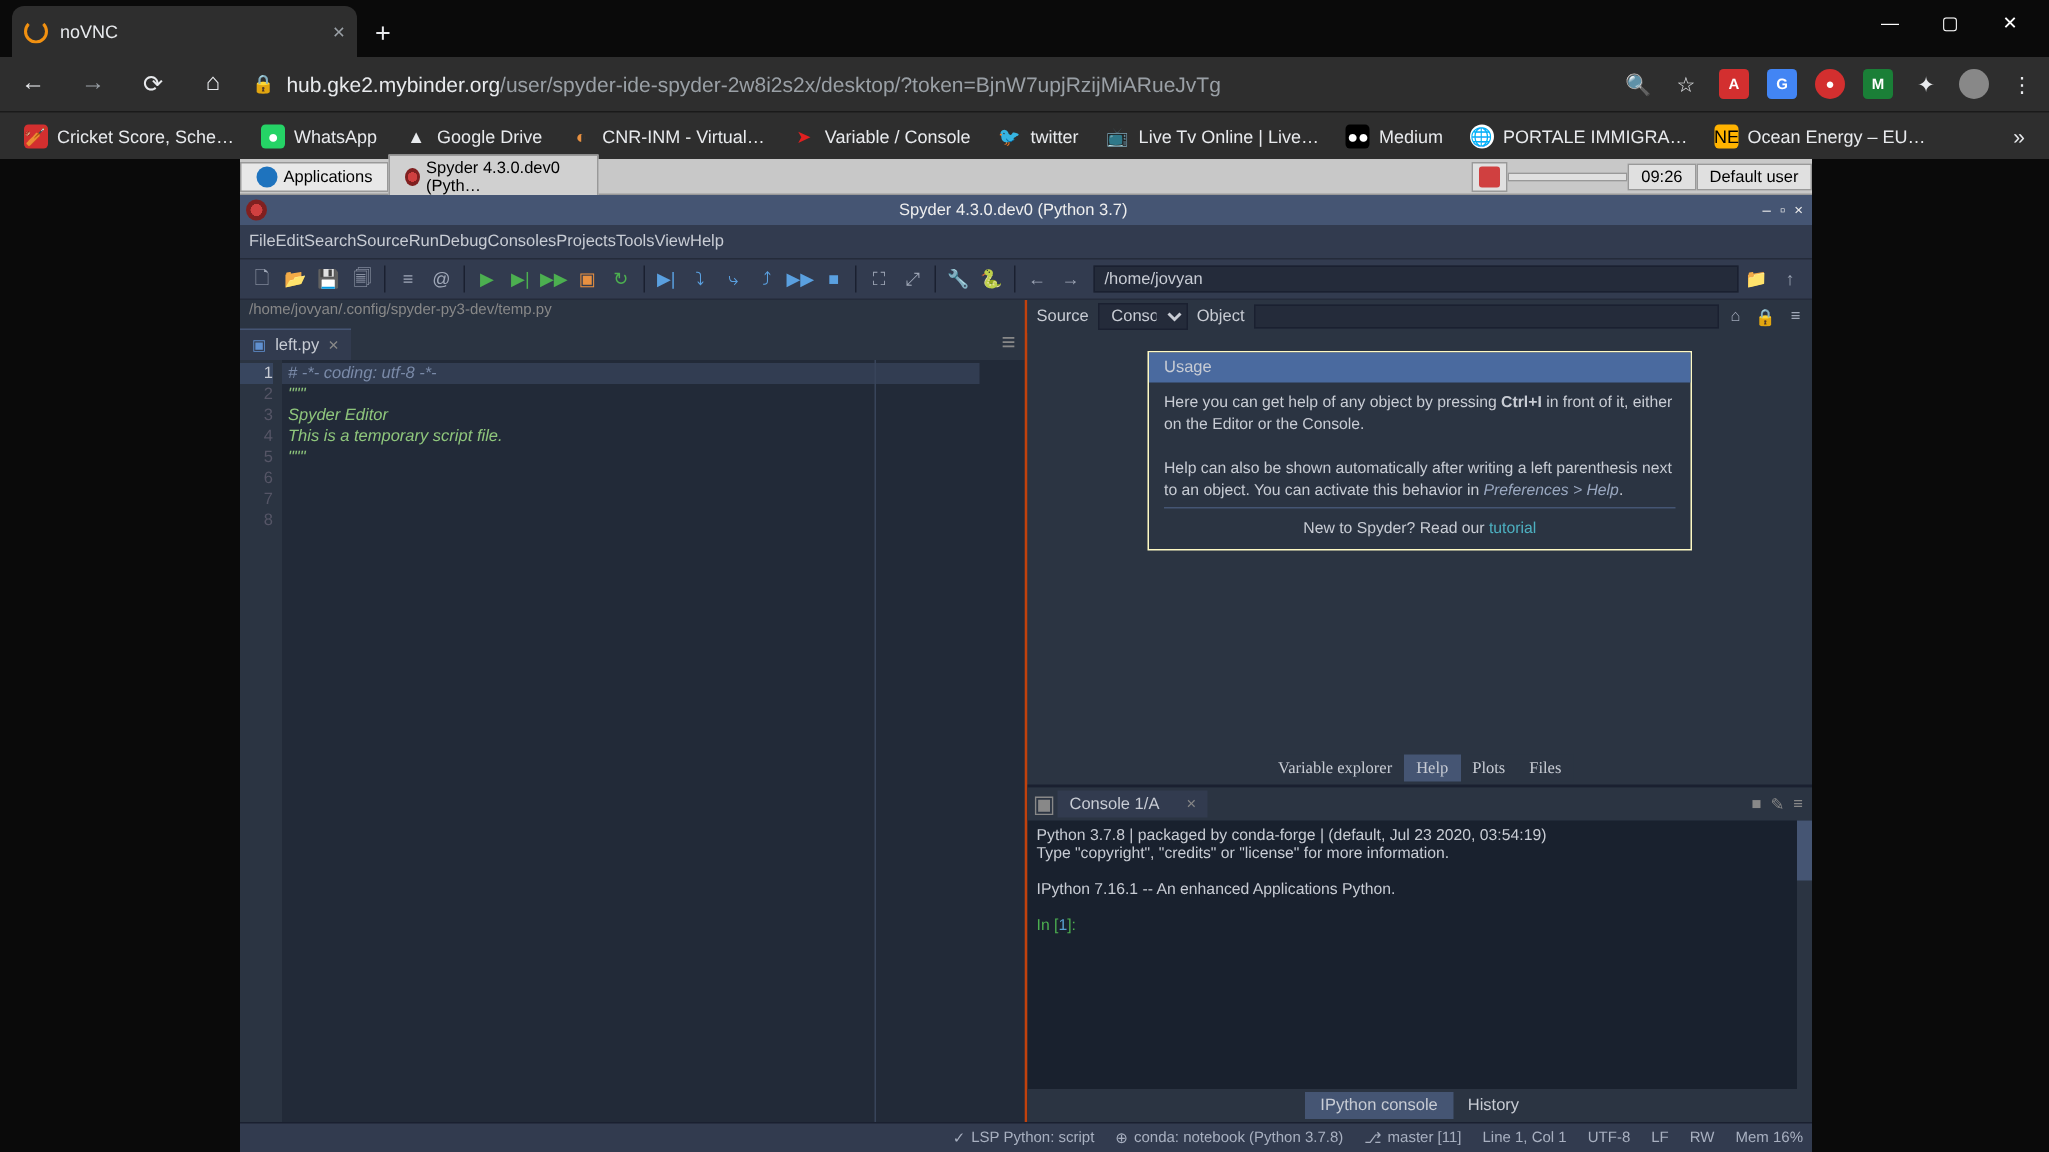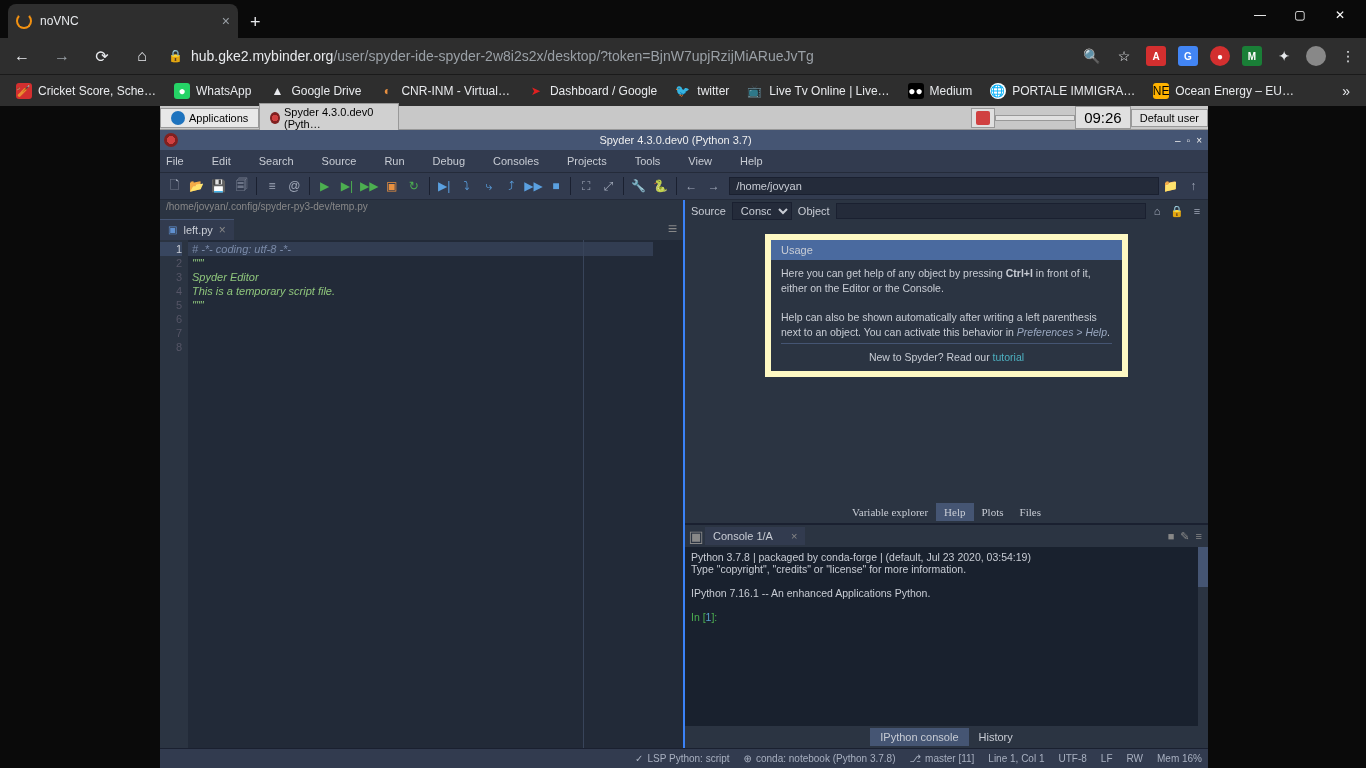--- a/index.html
+++ b/index.html
@@ -27,40 +27,40 @@
 .bookmark .bm-icon{width:16px;height:16px;display:flex;align-items:center;justify-content:center;font-size:12px;border-radius:3px;}
 .bookmarks-overflow{margin-left:auto;color:#e8eaed;font-size:14px;padding:0 8px;}
 .vnc-viewport{position:absolute;left:160px;top:106px;width:1048px;height:662px;background:#2b3442;}
 .desktop-taskbar{height:24px;background:#c8c8c8;display:flex;align-items:center;border-bottom:1px solid #999;}
 .tb-app-btn{background:#e8e8e8;border:1px solid #999;padding:2px 10px;font-size:11px;display:flex;align-items:center;gap:4px;cursor:pointer;}
 .tb-app-btn .app-icon{width:14px;height:14px;background:#1e73be;border-radius:50%;}
 .tb-app-btn.window{background:#d0d0d0;max-width:140px;overflow:hidden;}
 .tb-sys{margin-left:auto;display:flex;align-items:center;gap:0;}
 .tb-sys .tray{background:#e0e0e0;border:1px solid #999;padding:2px 4px;display:flex;gap:2px;}
 .tb-sys .tray span{width:14px;height:14px;background:#d04040;border-radius:2px;display:inline-block;}
-.tb-sys .clock{background:#e0e0e0;border:1px solid #999;padding:2px 8px;font-size:15px;}
+.tb-sys .clock{background:#e0e0e0;border:1px solid #999;padding:2px 8px;font-size:11px;}
 .tb-sys .user{background:#e0e0e0;border:1px solid #999;padding:2px 8px;font-size:11px;}
 .spyder-window{position:absolute;left:0;top:24px;right:0;bottom:0;background:#2b3442;display:flex;flex-direction:column;}
 .spyder-title{height:20px;background:#455573;color:#eee;font-size:11px;display:flex;align-items:center;padding:0 4px;}
 .spyder-title .title-text{flex:1;text-align:center;}
 .spyder-logo{width:14px;height:14px;background:radial-gradient(circle,#d04040 40%,#802020 41%);border-radius:50%;}
 .win-ctrl{display:flex;gap:2px;font-size:10px;}
 .win-ctrl span{cursor:pointer;padding:0 2px;}
-.spyder-menu{height:22px;background:#323b4f;display:flex;align-items:center;padding:0 6px;gap:28px;font-size:11px;color:#c8ccd4;}
+.spyder-menu{height:22px;background:#323b4f;display:flex;align-items:center;padding:0 6px;gap:0;font-size:11px;color:#c8ccd4;}
 .spyder-menu span{cursor:pointer;}
 .spyder-toolbar{height:28px;background:#323b4f;border-top:1px solid #242b3a;border-bottom:1px solid #242b3a;display:flex;align-items:center;padding:0 4px;gap:1px;}
 .tb-icon{width:22px;height:22px;display:flex;align-items:center;justify-content:center;font-size:12px;color:#a0a8b8;cursor:pointer;}
 .tb-icon.green{color:#4caf50;}
 .tb-icon.blue{color:#5aa0e0;}
 .tb-icon.orange{color:#e89040;}
 .tb-sep{width:1px;height:18px;background:#1a2030;margin:0 3px;}
 .tb-path{margin-left:4px;flex:1;display:flex;align-items:center;}
 .tb-path input{background:#242b3a;border:1px solid #1a2030;color:#c8ccd4;font-size:11px;padding:2px 6px;width:430px;}
 .spyder-body{flex:1;display:flex;overflow:hidden;}
-.editor-pane{width:525px;display:flex;flex-direction:column;background:#2b3442;border-right:2px solid #3b82f6;}
+.editor-pane{width:525px;display:flex;flex-direction:column;background:#2b3442;border-right:2px solid #c2410c;}
 .editor-breadcrumb{height:18px;font-size:10px;color:#888;padding:1px 6px;background:#2b3442;}
 .editor-tabs{height:22px;background:#2b3442;display:flex;align-items:center;}
 .editor-tab{background:#323b4f;padding:3px 8px;font-size:11px;color:#c8ccd4;display:flex;align-items:center;gap:6px;border-top:1px solid #455573;}
 .editor-tab .file-icon{color:#6090d0;font-size:10px;}
 .editor-tab .close{color:#888;font-size:12px;}
 .editor-tabs .more{margin-left:auto;padding:0 6px;color:#888;}
 .code-container{flex:1;display:flex;background:#222a38;font-family:'Consolas','Courier New',monospace;font-size:11px;line-height:14px;position:relative;overflow:hidden;}
 .gutter{width:28px;background:#2b3442;text-align:right;padding:2px 6px 0 0;color:#556;}
 .gutter .current{background:#38465f;color:#c8ccd4;display:block;}
 .code-content{flex:1;padding:2px 4px 0;position:relative;}
@@ -71,21 +71,21 @@
 .cmt{color:#7a8aa8;font-style:italic;}
 .right-pane{flex:1;display:flex;flex-direction:column;}
 .help-pane{height:325px;display:flex;flex-direction:column;background:#2b3442;border-bottom:2px solid #1a2030;}
 .help-top{height:22px;display:flex;align-items:center;padding:0 2px;gap:2px;background:#2b3442;}
 .help-top .lbl{font-size:11px;color:#c8ccd4;padding:0 4px;}
 .help-top select,.help-top input{background:#242b3a;border:1px solid #1a2030;color:#c8ccd4;font-size:11px;padding:1px 4px;}
 .help-top select{width:60px;}
 .help-top input{flex:1;}
 .help-top .help-icon{width:18px;font-size:11px;text-align:center;color:#a0a8b8;cursor:pointer;}
 .help-content{flex:1;padding:12px 80px;color:#c8ccd4;font-size:10.5px;display:flex;flex-direction:column;}
-.help-box{border:6px solid #fef9c3;background:#2b3442;}
+.help-box{border:1px solid #fef9c3;background:#2b3442;}
 .help-header{background:#4a6a9f;padding:4px 10px;font-size:11px;}
 .help-body{padding:6px 10px;line-height:1.4;}
 .help-body hr{border:none;border-top:1px solid #455573;margin:4px 0;}
 .help-body .kbd{font-weight:bold;}
 .help-body .em{font-style:italic;color:#9aa8c0;}
 .help-body .link{color:#4db0c0;}
 .help-body .tutorial-line{text-align:center;margin-top:6px;}
 .help-tabs{height:22px;display:flex;align-items:center;justify-content:center;gap:0;}
 .help-tab{font-size:11px;padding:3px 8px;color:#c8ccd4;background:#2b3442;cursor:pointer;font-family:Liberation Serif, serif;}
 .help-tab.active{background:#455573;}
@@ -157,21 +157,21 @@
   <div class="bookmark">
       <span class="bm-icon">▲</span>
       <span>Google Drive</span>
     </div>
   <div class="bookmark">
       <span class="bm-icon" style="color:#e89040">◐</span>
       <span>CNR-INM - Virtual…</span>
     </div>
   <div class="bookmark">
       <span class="bm-icon" style="color:#e02020">➤</span>
-      <span>Dashboard / Google</span>
+      <span>Variable / Console</span>
     </div>
   <div class="bookmark">
       <span class="bm-icon" style="color:#1da1f2">🐦</span>
       <span>twitter</span>
     </div>
   <div class="bookmark">
       <span class="bm-icon">📺</span>
       <span>Live Tv Online | Live…</span>
     </div>
   <div class="bookmark">

